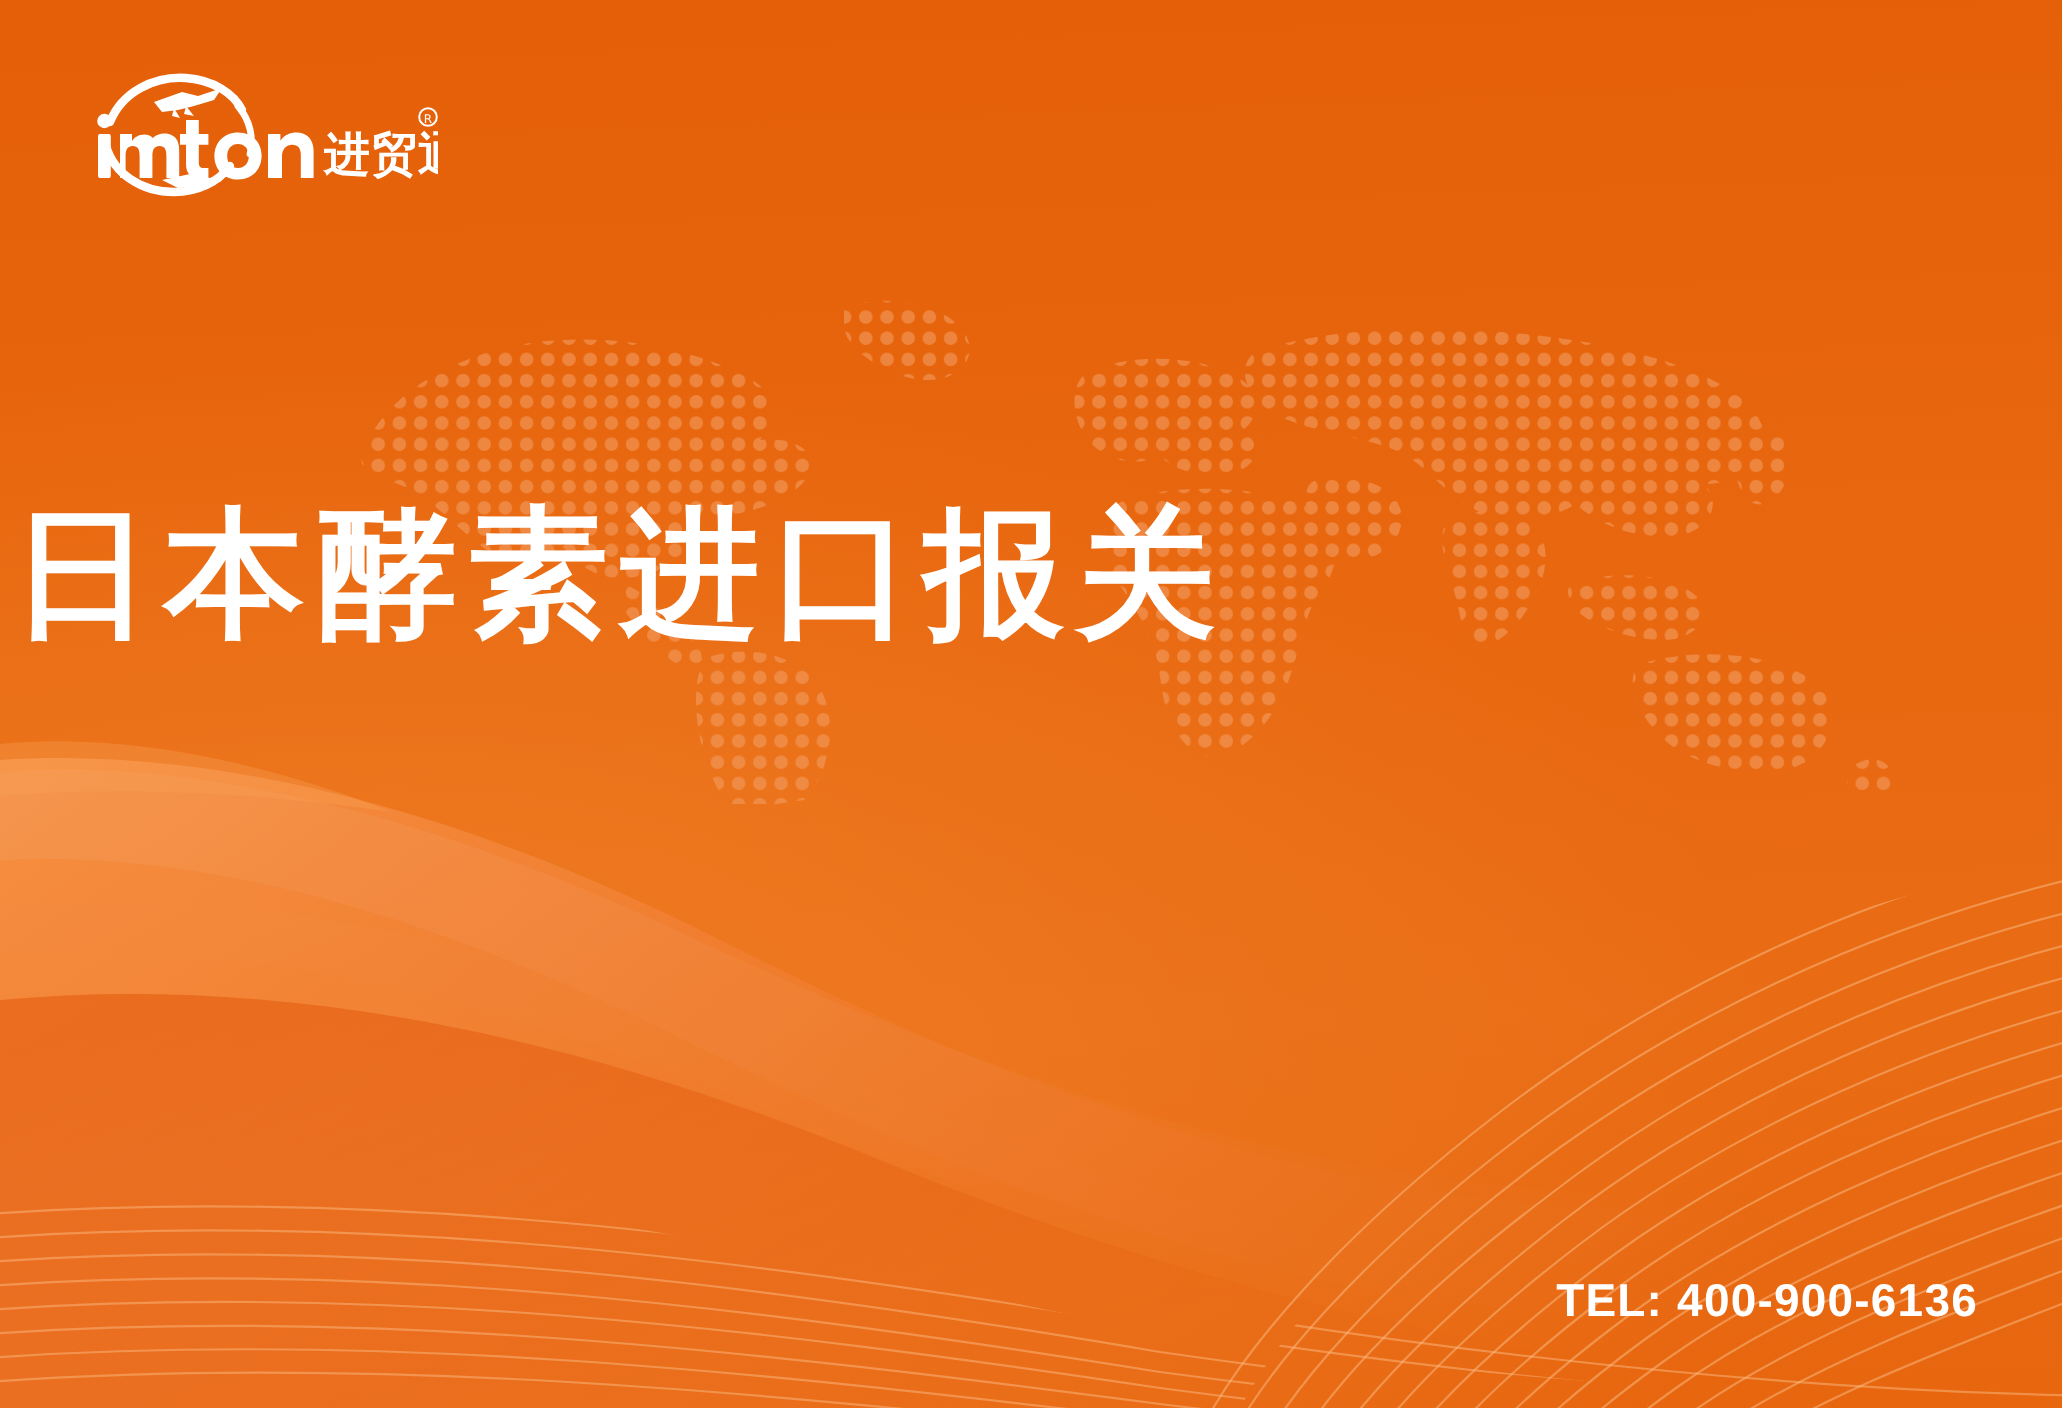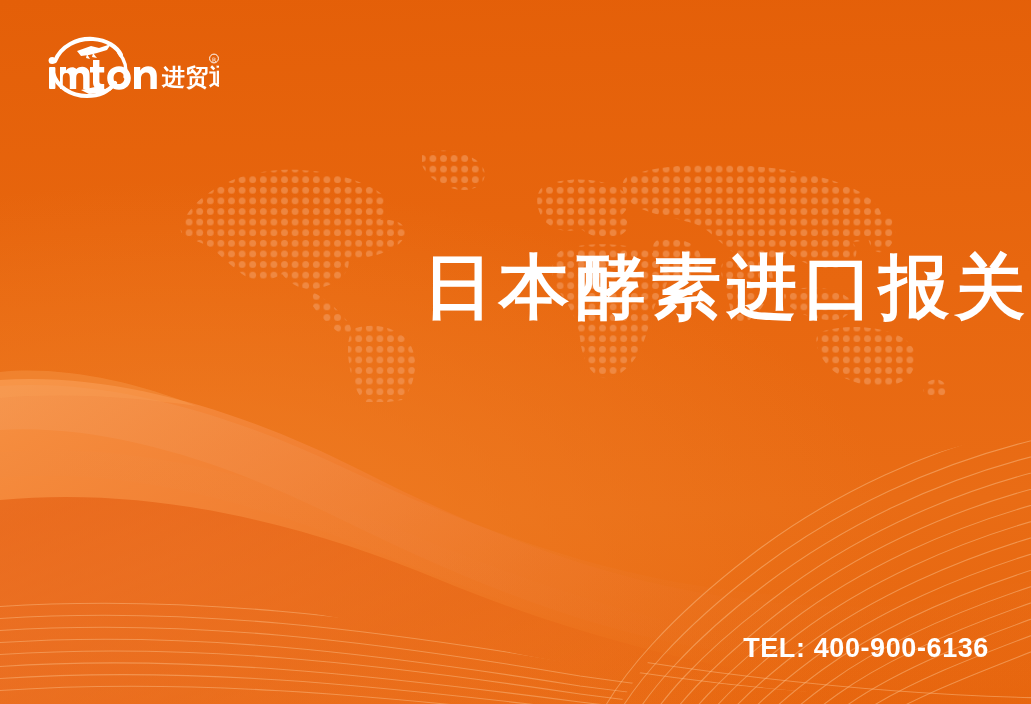--- a/index.html
+++ b/index.html
@@ -60,42 +60,42 @@
     height: 68px;
   }
   .logo svg { display:block; width:100%; height:100%; }
 
   
   .title-block {
     position: absolute;
     left: 0;
     right: 0;
     top: 252px;
-    text-align: right;
+    text-align: left;
     line-height: 1.0;
   }
   .title-line {
     display: block;
     color: #ffffff;
     font-size: 70px;
     font-weight: 700;
     letter-spacing: 6px;
     text-indent: 6px;
     font-family: "DejaVu Sans", "Liberation Sans", sans-serif;
     white-space: nowrap;
   }
   .title-line.l1 { margin-bottom: 48px; }
 
   
   .tel {
     position: absolute;
     right: 42px;
     bottom: 40px;
     color: #ffffff;
-    font-size: 27px;
+    font-size: 23px;
     font-weight: 600;
     letter-spacing: 0.6px;
     white-space: nowrap;
     font-family: "Liberation Sans", "DejaVu Sans", sans-serif;
     margin-top: 20px;
   }
 </style>
 </head>
 <body>
 

